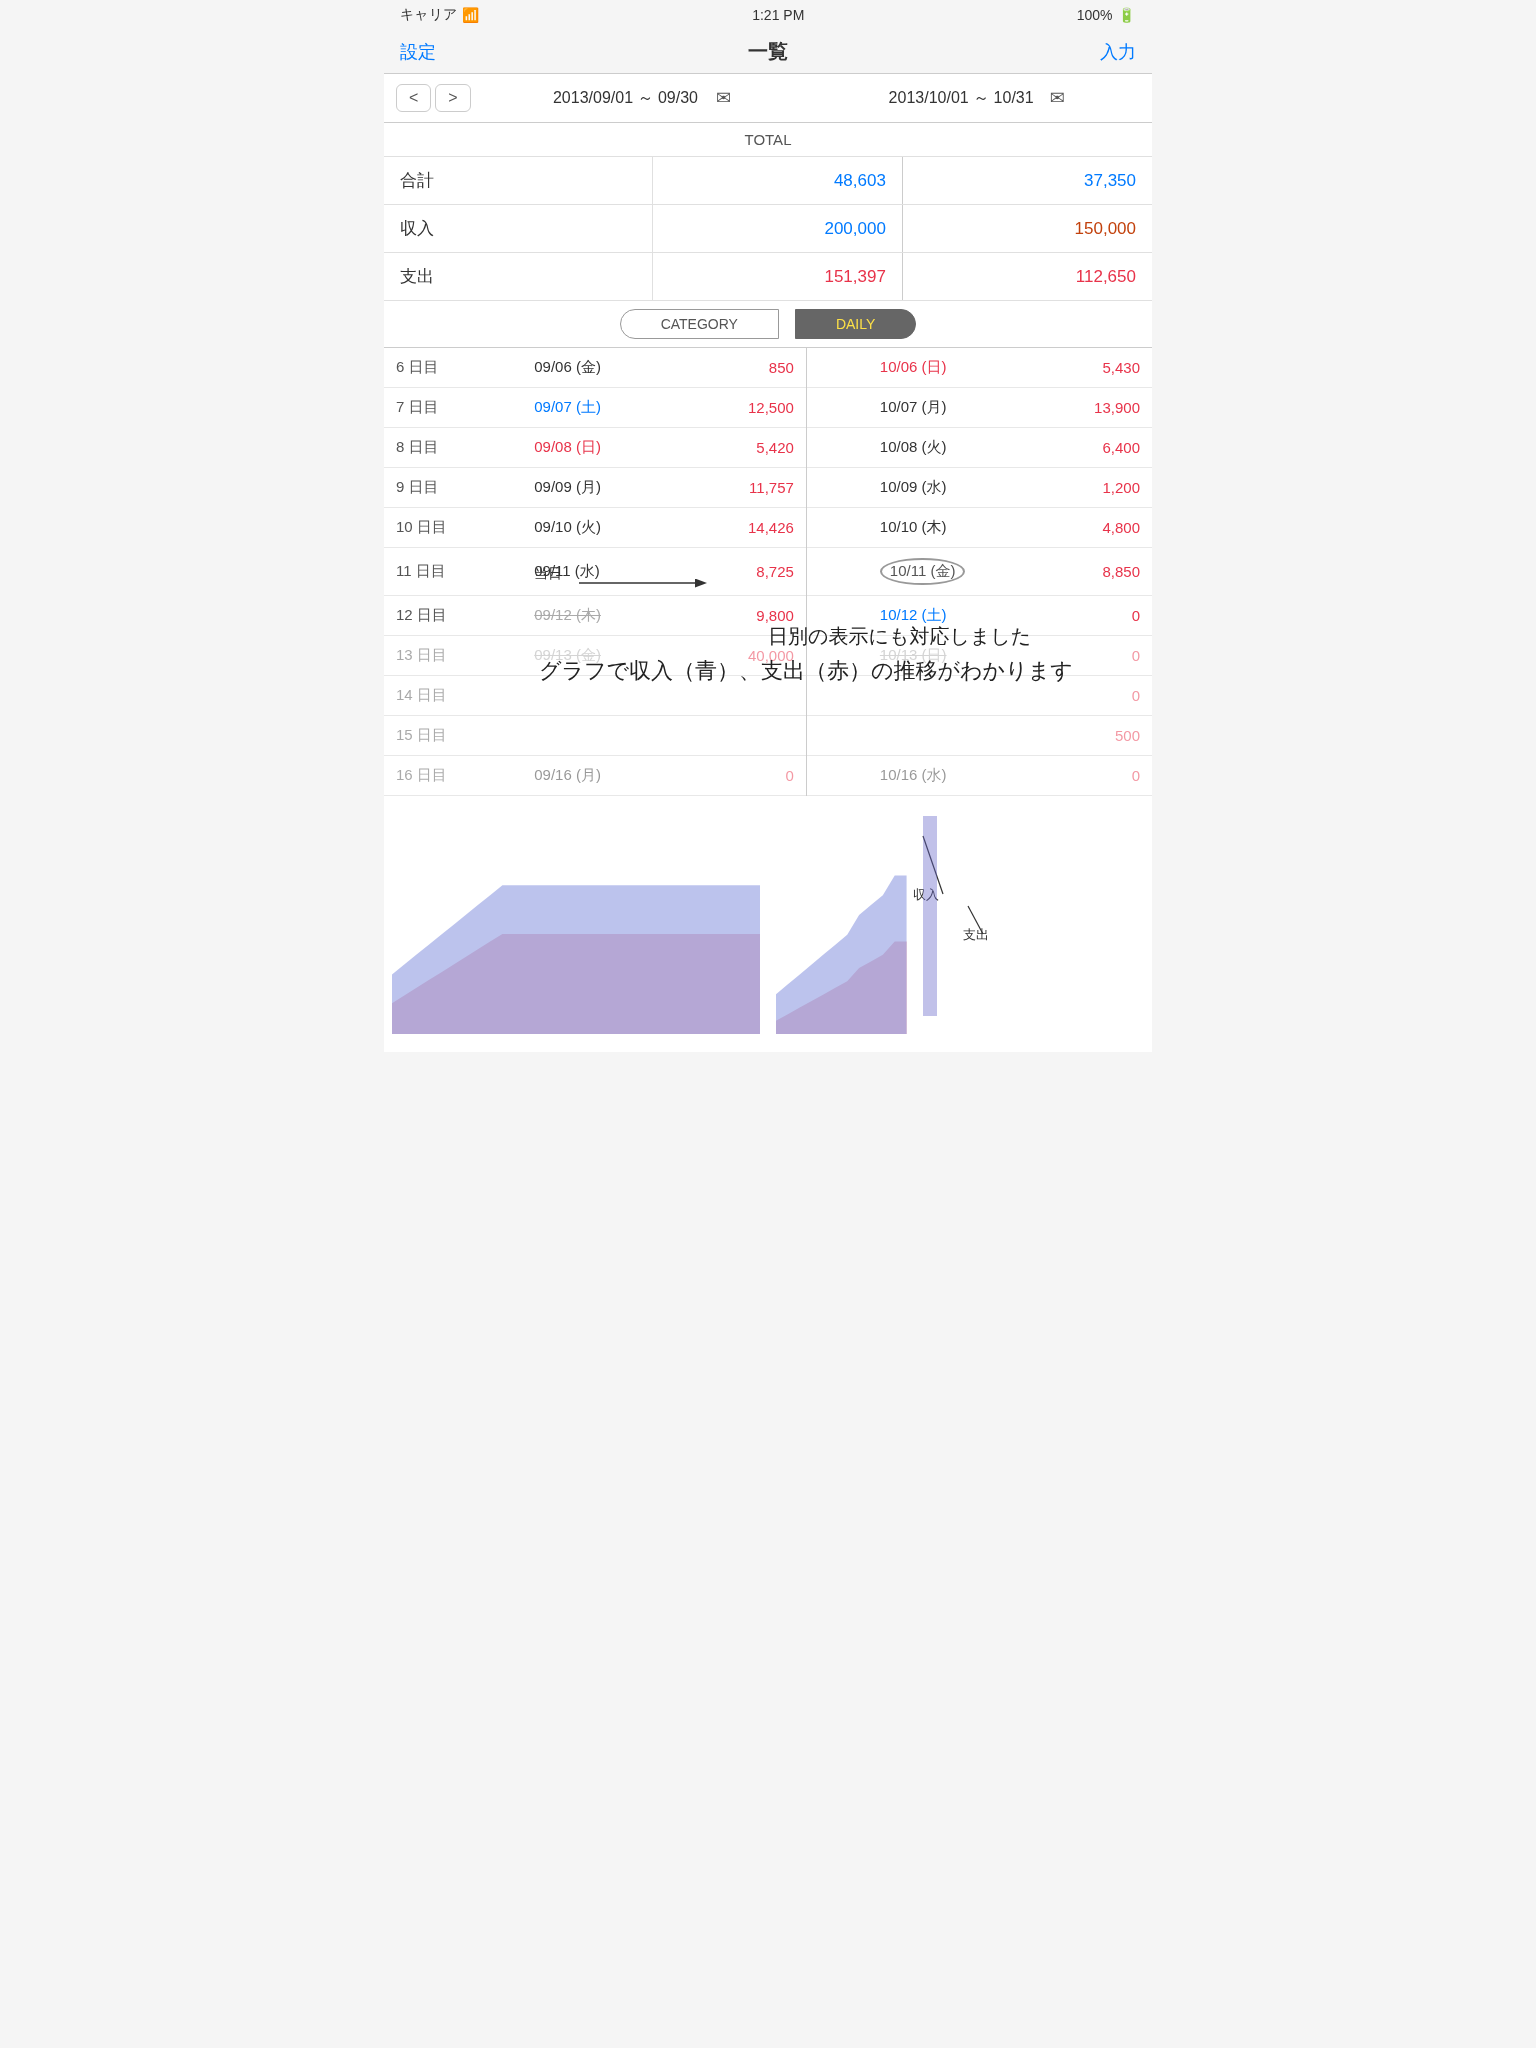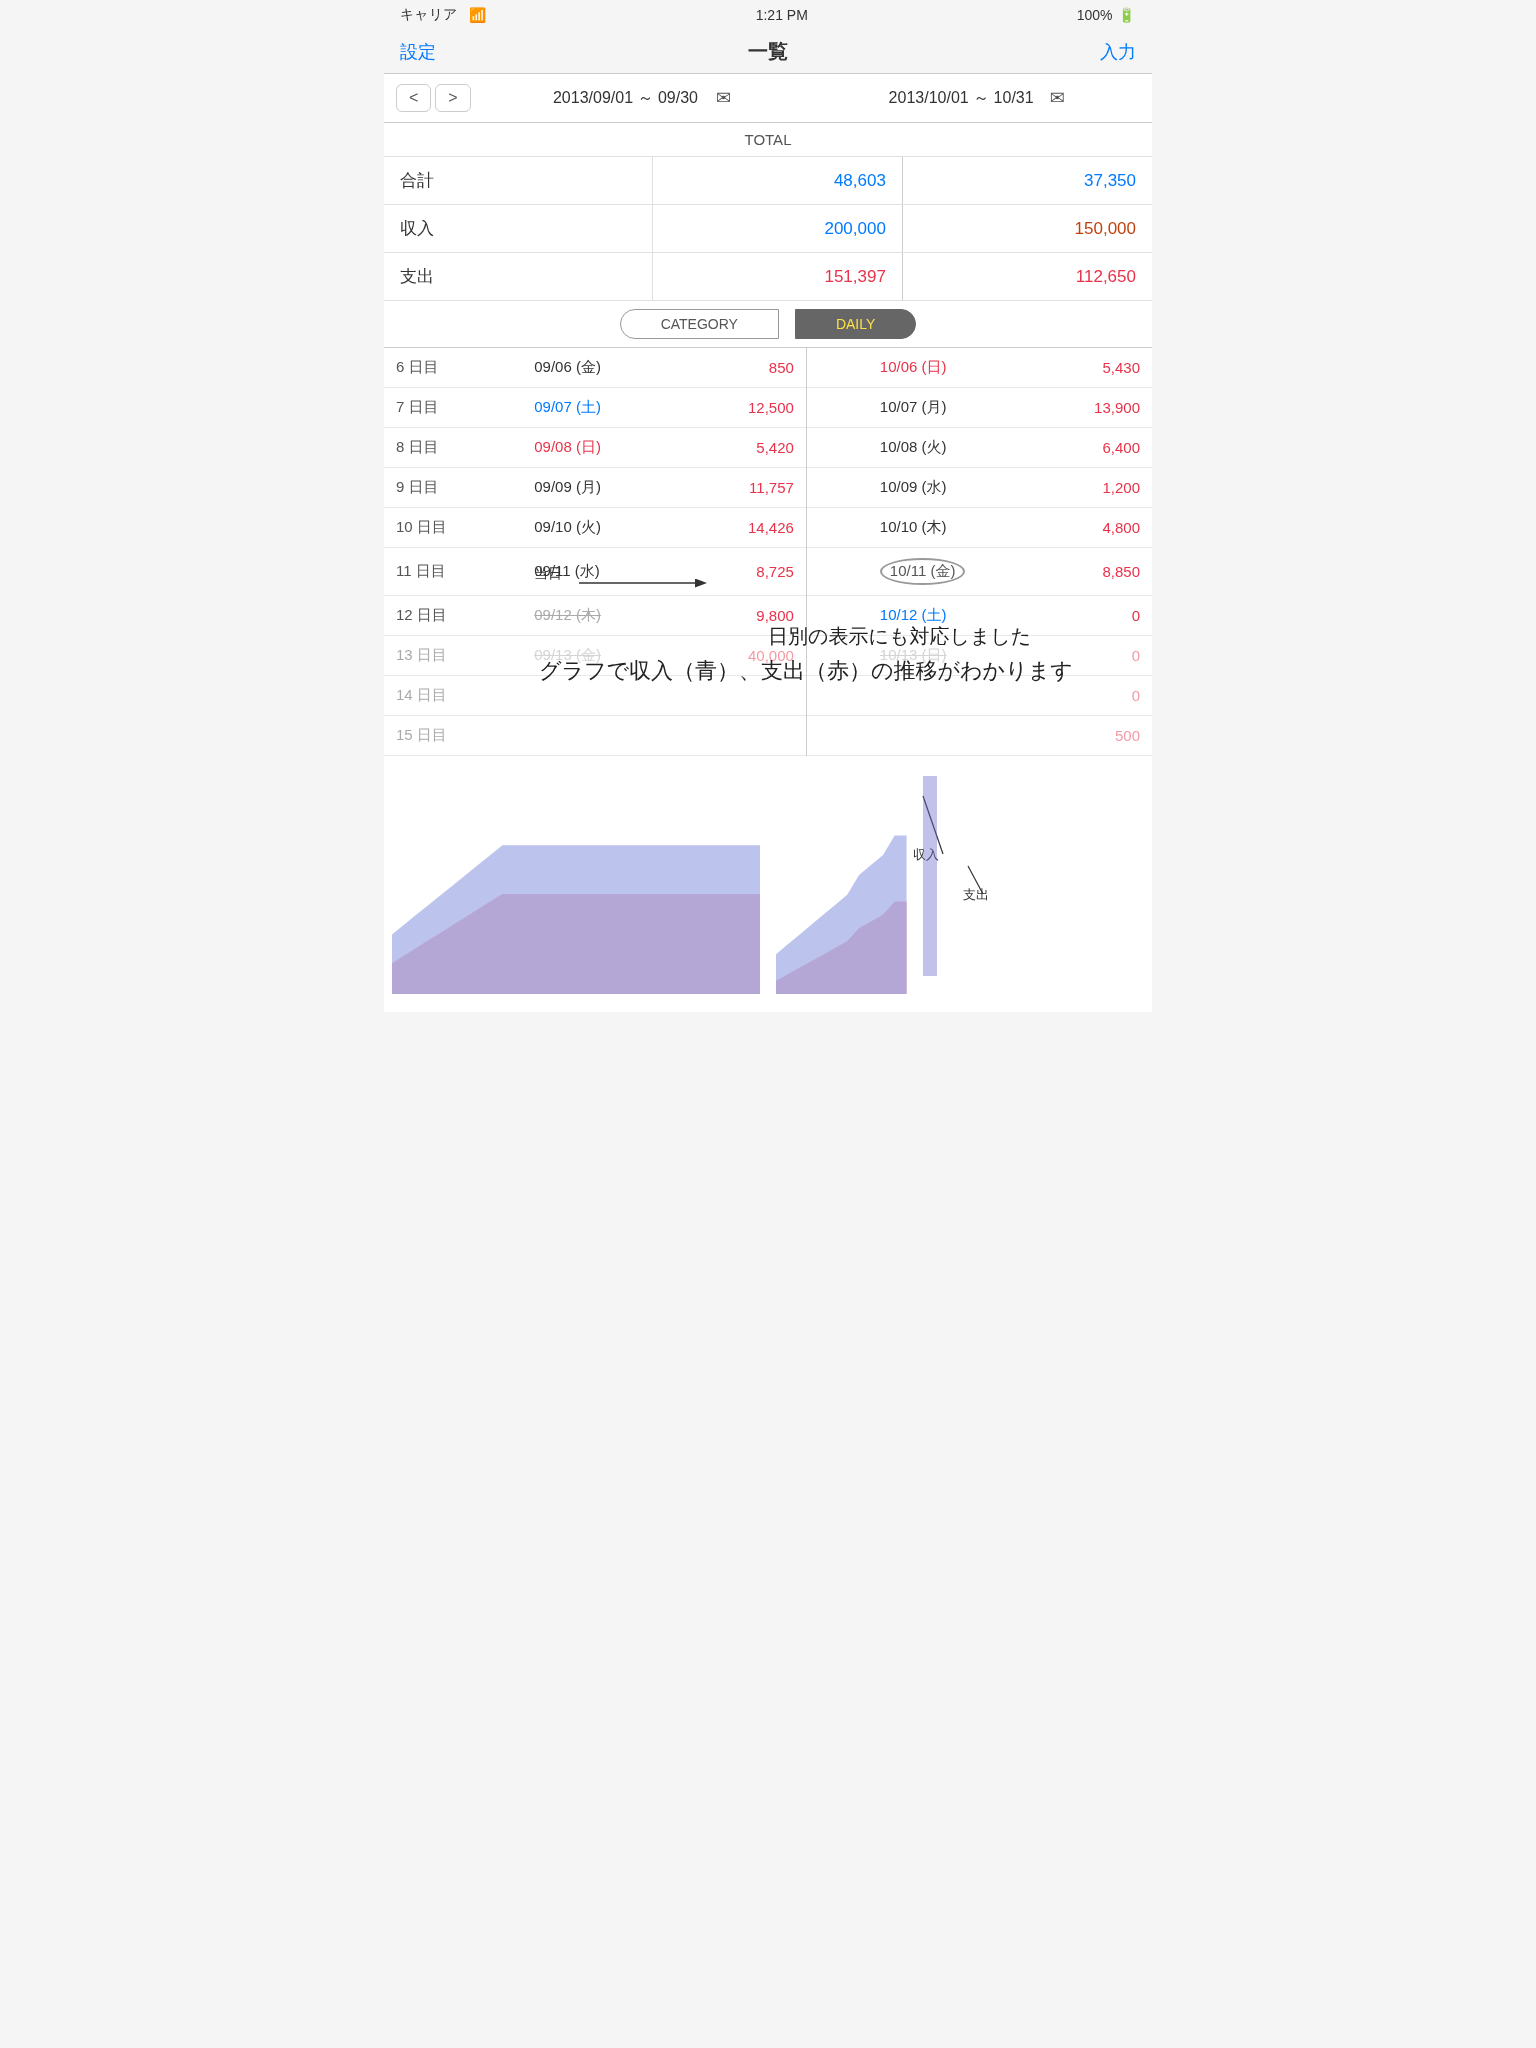--- a/index.html
+++ b/index.html
@@ -14,21 +14,21 @@
 
     
     .status-bar {
       display: flex;
       justify-content: space-between;
       align-items: center;
       padding: 6px 16px;
       background: #f5f5f5;
       font-size: 14px;
     }
-    .status-left { display: flex; align-items: center; gap: 12px; text-align: center; }
+    .status-left { display: flex; align-items: center; gap: 5px; text-align: center; }
     .status-right { display: flex; align-items: center; gap: 6px; }
 
     
     .nav-bar {
       display: flex;
       justify-content: space-between;
       align-items: center;
       padding: 8px 16px;
       background: #f5f5f5;
       border-bottom: 1px solid #ccc;
@@ -342,20 +342,28 @@
     <td class="amount-col2" style="color:#e8334a">0</td>
   </tr>
         <tr class="dim">
     <td class="day-label">15 日目</td>
     <td class="date-col"></td>
     <td class="amount-col" style="color:#333"></td>
     <td class="sep-col"></td>
     <td class="date-col2"></td>
     <td class="amount-col2" style="color:#e8334a">500</td>
   </tr>
+        <tr class="dim">
+    <td class="day-label">16 日目</td>
+    <td class="date-col">09/16 (月)</td>
+    <td class="amount-col" style="color:#e8334a">0</td>
+    <td class="sep-col"></td>
+    <td class="date-col2">10/16 (水)</td>
+    <td class="amount-col2" style="color:#e8334a">0</td>
+  </tr>
       </tbody>
   </table>
 
   <div class="annotation-box">
     <svg class="arrow-line" xmlns="http://www.w3.org/2000/svg">
 
       <line x1="195" y1="235" x2="320" y2="235" stroke="#333" stroke-width="1.5" marker-end="url(#arr)"></line>
       <defs>
         <marker id="arr" markerWidth="8" markerHeight="8" refX="6" refY="3" orient="auto">
           <path d="M0,0 L0,6 L8,3 z" fill="#333"></path>

